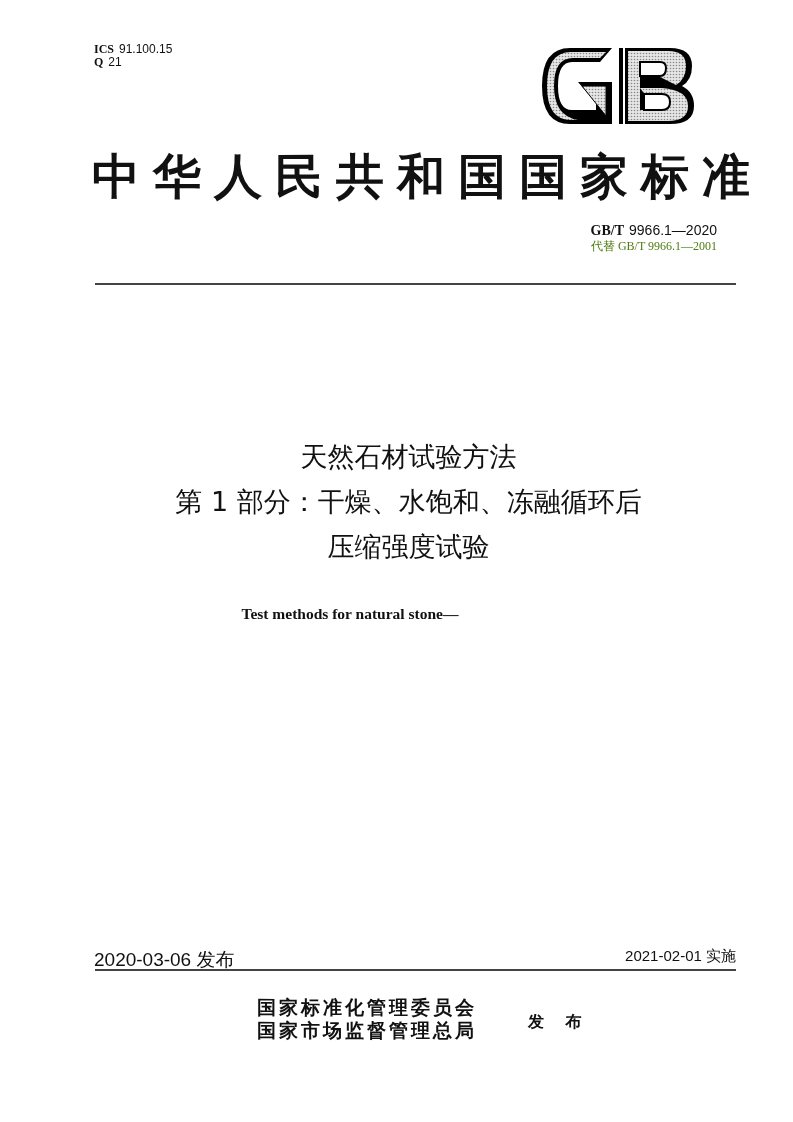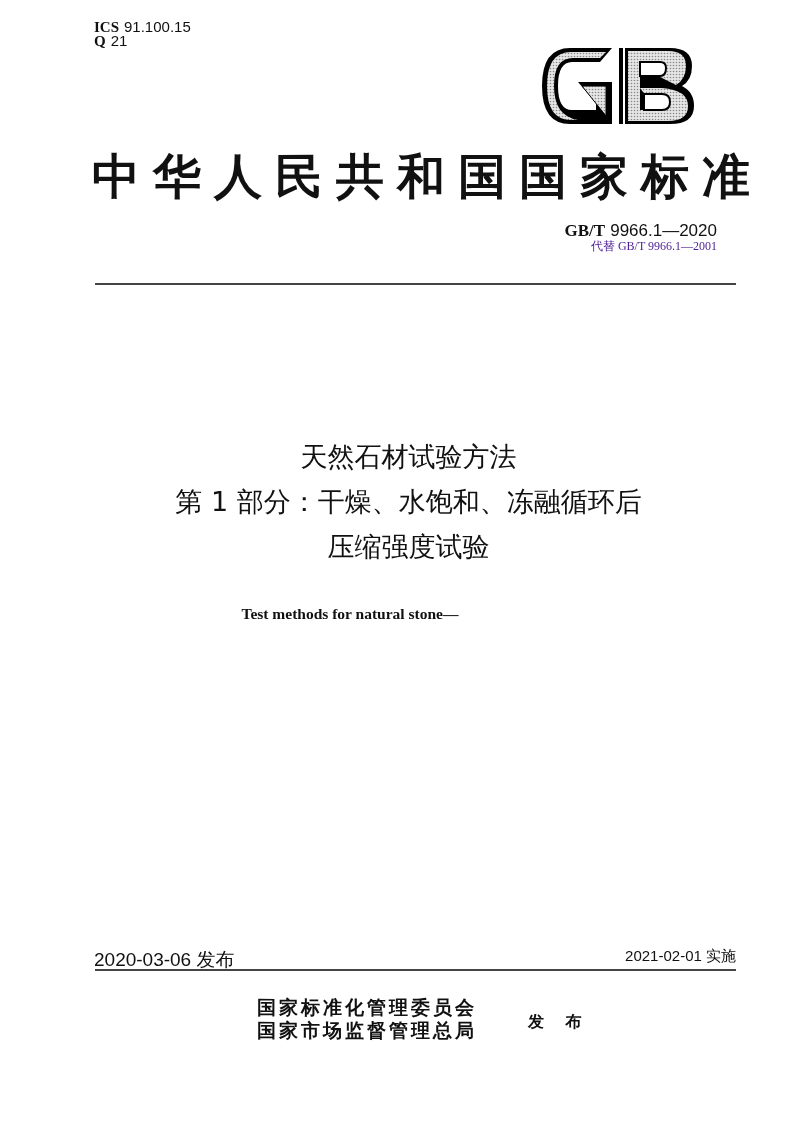--- a/index.html
+++ b/index.html
@@ -1,25 +1,25 @@
 <!DOCTYPE html>
 <html><head>
 <meta charset="utf-8">
 <style>
   html, body { margin: 0; padding: 0; background: #ffffff; }
   body { width: 793px; height: 1122px; position: relative; overflow: hidden; color: #111; font-family: "DejaVu Sans", sans-serif; }
   .abs { position: absolute; }
-  .ics { left: 94px; top: 20px; font-size: 15px; line-height: 13px; font-family: "Liberation Sans", sans-serif; }
+  .ics { left: 94px; top: 43px; font-size: 12px; line-height: 13px; font-family: "Liberation Sans", sans-serif; }
   .ics b { font-family: "Liberation Serif", serif; font-weight: bold; margin-right: 5px; }
   .logo { left: 540px; top: 46px; width: 156px; height: 80px; }
   .national-title { left: 92px; top: 152px; width: 650px; font-family: "DejaVu Serif", serif; font-weight: bold; font-size: 48px; letter-spacing: 13px; white-space: nowrap; line-height: 48px; }
   .code-block { right: 76px; top: 222px; text-align: right; }
-  .code-main { font-size: 17px; font-family: "Liberation Sans", sans-serif; line-height: 17px; }
+  .code-main { font-size: 14px; font-family: "Liberation Sans", sans-serif; line-height: 17px; }
   .code-main b { font-family: "Liberation Serif", serif; font-weight: bold; margin-right: 5px; }
-  .code-replace { font-size: 12px; font-family: "Liberation Serif", serif; line-height: 15px; color: #4c1d95; }
+  .code-replace { font-size: 12px; font-family: "Liberation Serif", serif; line-height: 15px; color: #4d7c0f; }
   .rule-top { left: 95px; top: 283px; width: 641px; height: 2px; background: #444; }
   .title-cn { left: 0; top: 434px; width: 793px; text-align: center; font-family: "DejaVu Sans", sans-serif; font-size: 27px; line-height: 45px; margin-left: 12px; }
   .title-en { left: 0; top: 602px; width: 700px; text-align: center; font-family: "Liberation Serif", serif; font-weight: bold; font-size: 15.5px; line-height: 23px; }
   .date-left { left: 94px; top: 947px; font-size: 19px; font-family: "Liberation Sans", sans-serif; }
   .date-right { right: 57px; top: 947px; font-size: 15px; font-family: "Liberation Sans", sans-serif; }
   .rule-bottom { left: 95px; top: 969px; width: 641px; height: 1.5px; background: #444; }
   .issuers { left: 257px; top: 996px; font-family: "DejaVu Serif", serif; font-weight: bold; font-size: 19px; letter-spacing: 3px; line-height: 23px; }
   .issue-label { left: 528px; top: 1012px; font-family: "DejaVu Serif", serif; font-weight: bold; font-size: 16px; letter-spacing: 8px; }
 </style>
 </head>

